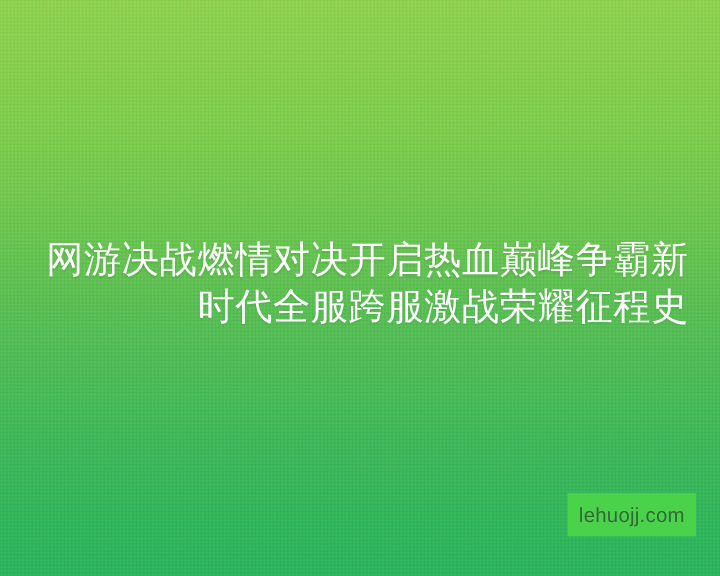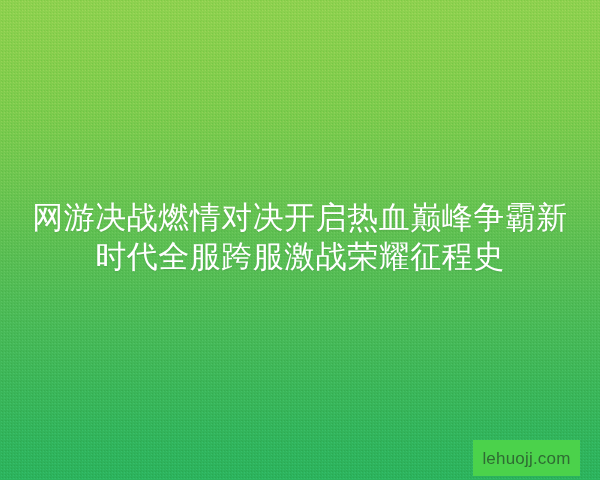--- a/index.html
+++ b/index.html
@@ -41,34 +41,34 @@
     background-position: 0 0, 1px 2px, 2px 1px, 4px 3px;
     mix-blend-mode: overlay;
   }
   #headline {
     position: absolute;
     left: 0;
     right: 0;
     top: 198px;
     padding: 0 26px;
     box-sizing: border-box;
-    text-align: center;
+    text-align: right;
     color: #ffffff;
     font-size: 31px;
     line-height: 39px;
     letter-spacing: 0.5px;
     font-weight: 400;
     white-space: normal;
     word-break: break-all;
     text-shadow: 0 1px 2px rgba(0,0,0,0.10);
   }
   #watermark {
     position: absolute;
     left: 473px;
-    top: 440px;
+    top: 411px;
     width: 107px;
     height: 36px;
     background: #4bd24b;
     display: flex;
     align-items: center;
     justify-content: center;
   }
   #watermark-label {
     color: #2f6b33;
     font-size: 17px;

